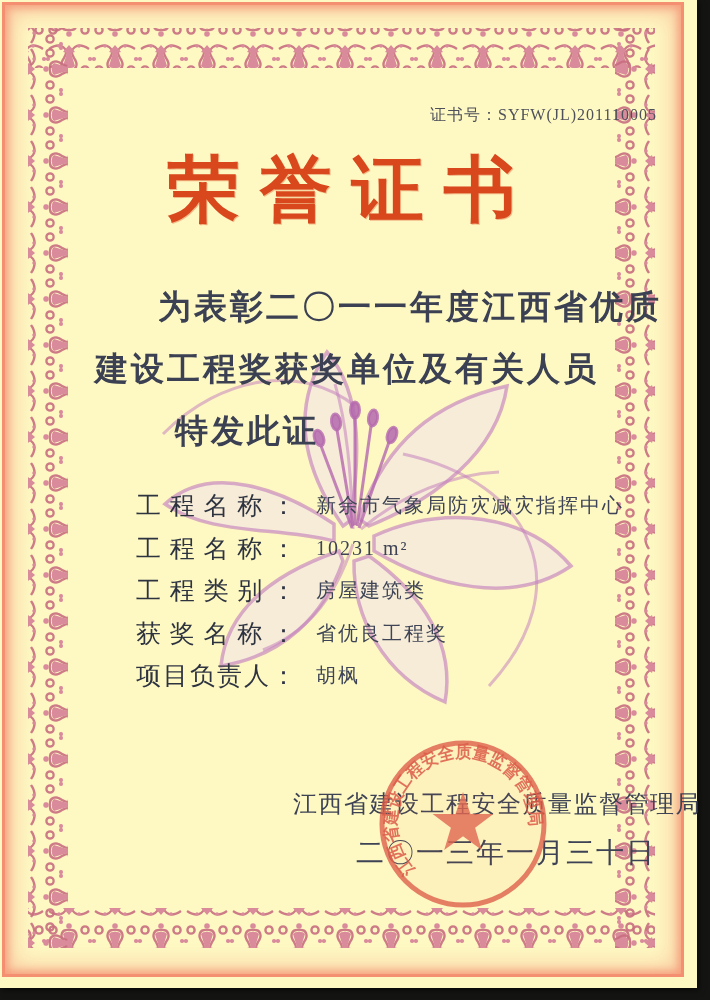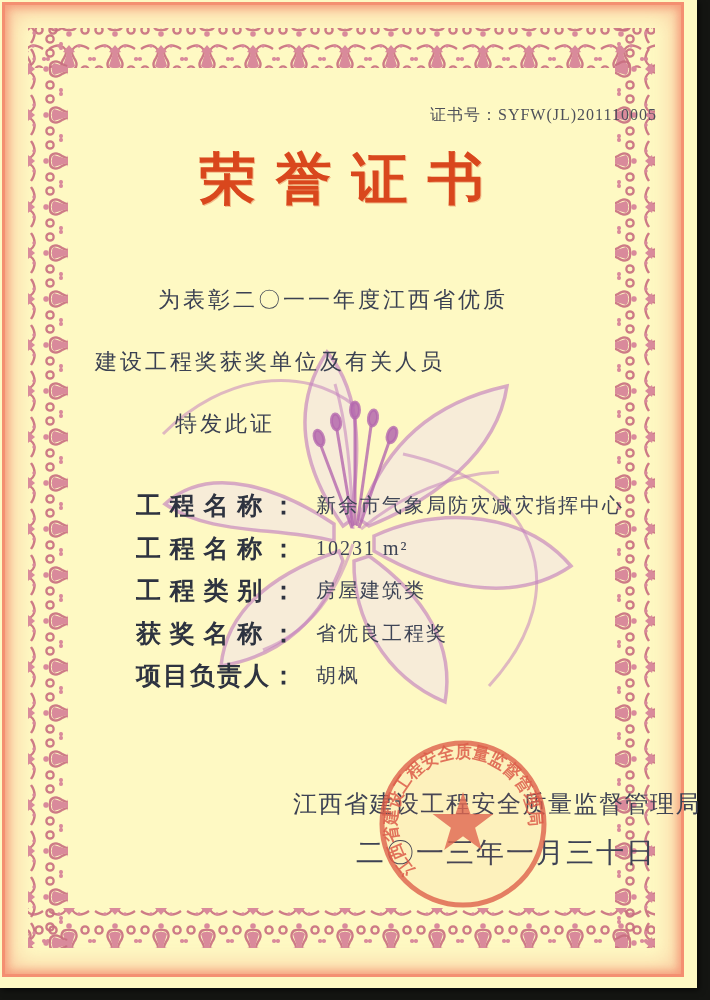--- a/index.html
+++ b/index.html
@@ -27,37 +27,37 @@
   .ornament{position:absolute;left:0;top:0;z-index:1;}
   .flower{position:absolute;left:103px;top:314px;z-index:2;}
   .seal{position:absolute;left:373px;top:734px;z-index:6;}
 
   .cert-no{
     position:absolute;left:430px;top:105px;z-index:4;
     font-size:16px;color:#4e505a;letter-spacing:1px;white-space:nowrap;
   }
   .title{
     position:absolute;left:28px;top:142px;width:627px;margin:0;z-index:4;
-    text-align:center;font-size:56px;font-weight:bold;
+    text-align:center;font-size:72px;font-weight:bold;
     color:#d9471d;letter-spacing:20px;text-indent:20px;
     text-shadow:1px 1px 0 rgba(217,71,29,.35);
     font-family:"Liberation Serif","DejaVu Serif",serif;
   }
   .body-line{
-    position:absolute;z-index:4;font-size:22px;font-weight:normal;
+    position:absolute;z-index:4;font-size:33px;font-weight:bold;
     color:#3b4152;letter-spacing:3px;white-space:nowrap;
   }
   .line1{left:158px;top:285px;}
   .line2{left:95px;top:347px;}
   .line3{left:175px;top:409px;}
 
   .fields{position:absolute;left:136px;top:489px;z-index:4;}
   .field-row{height:42.6px;white-space:nowrap;}
   .flabel{
-    display:inline-block;width:160px;font-size:25px;font-weight:bold;
+    display:inline-block;width:160px;font-size:25px;font-weight:normal;
     color:#2e3340;text-align:justify;text-align-last:justify;
     vertical-align:middle;
   }
   .fvalue{
     display:inline-block;margin-left:16px;font-size:20px;color:#3e4456;
     letter-spacing:2px;vertical-align:middle;
   }
   .issuer{
     position:absolute;left:293px;top:788px;z-index:4;
     font-size:24px;color:#3d4254;letter-spacing:1.5px;white-space:nowrap;

